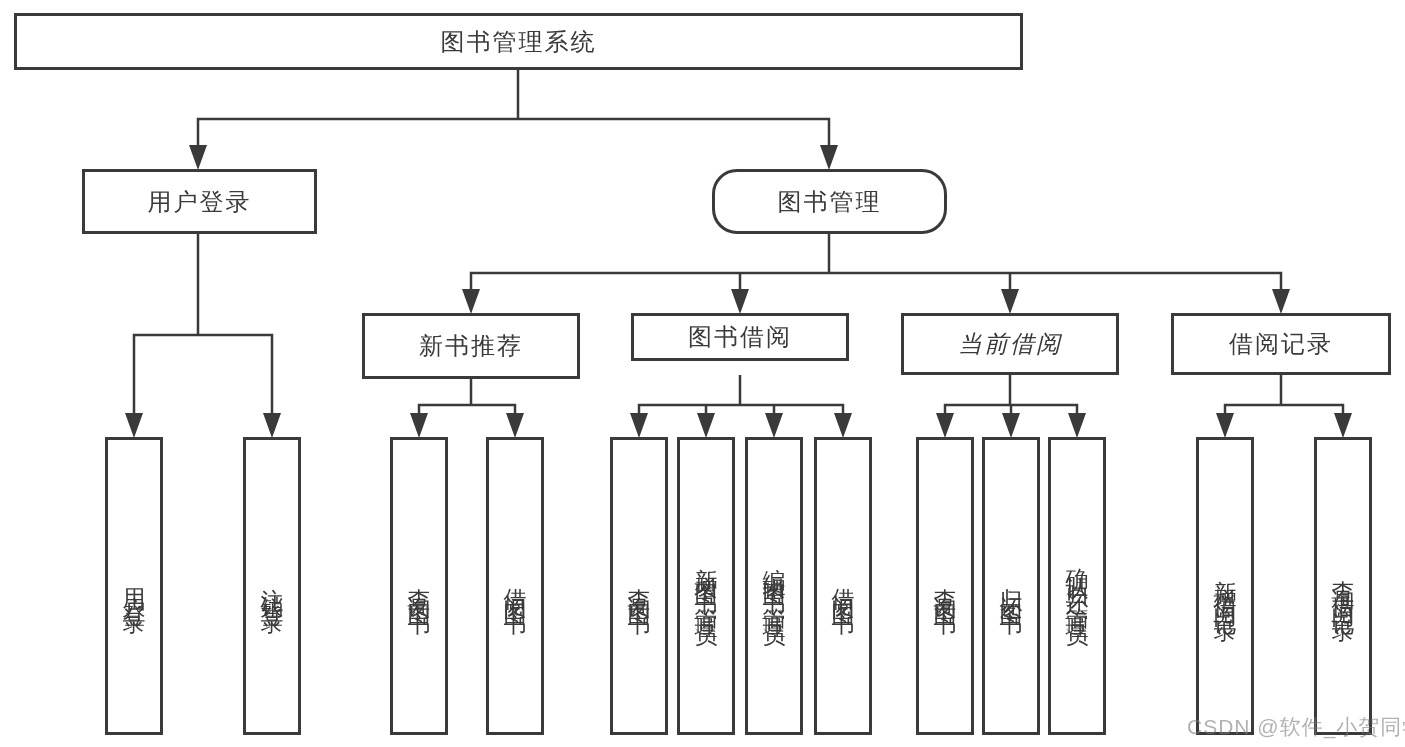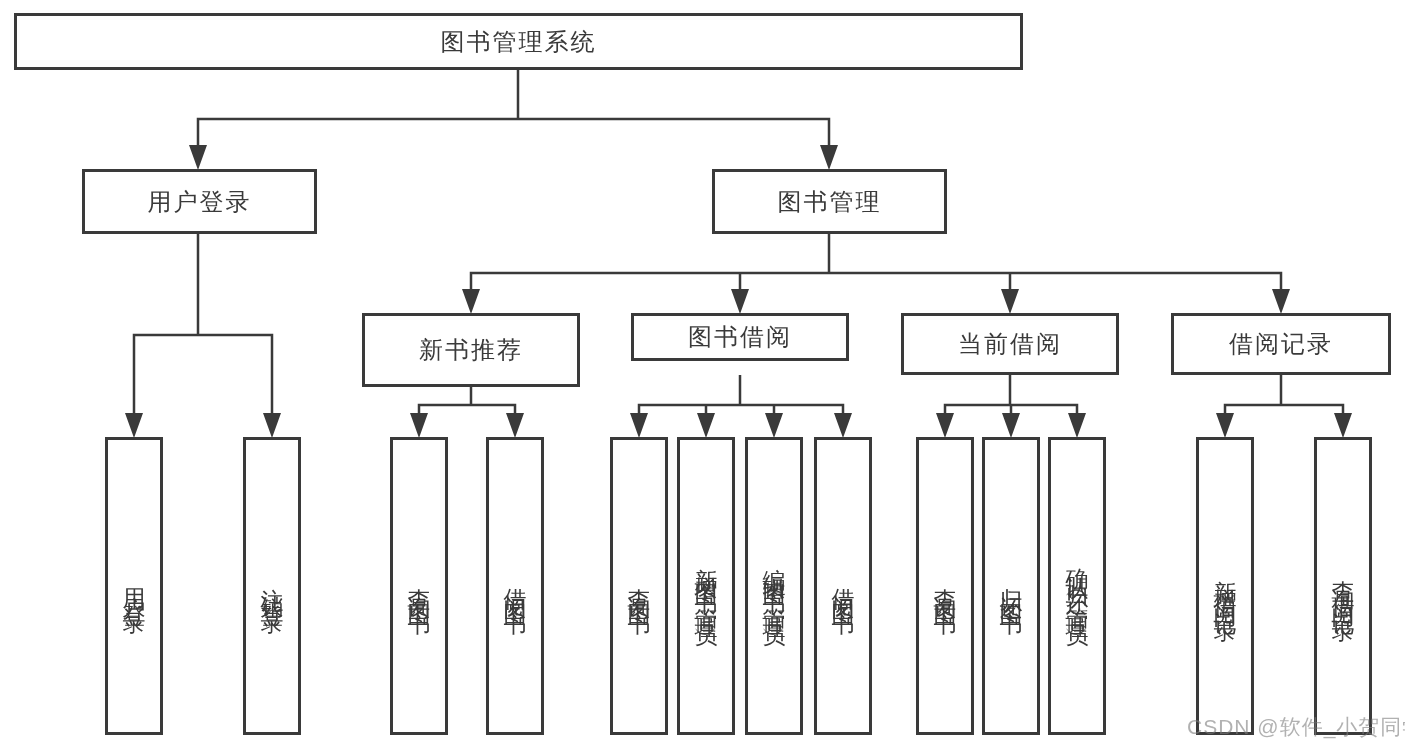--- a/index.html
+++ b/index.html
@@ -119,31 +119,31 @@
              M1334 413 H1352 L1343 438 Z" fill="#3a3a3a" stroke="none"></path>
   </svg>
 
   <div class="box" style="left:14px; top:13px; width:1009px; height:57px; border-width:3px;">
     <span class="hlabel">图书管理系统</span>
   </div>
 
   <div class="box" style="left:82px; top:169px; width:235px; height:65px;">
     <span class="hlabel">用户登录</span>
   </div>
-  <div class="box" style="left:712px; top:169px; width:235px; height:65px;">
+  <div class="box" style="left:712px; top:169px; width:235px; height:65px;border-radius:25px;">
     <span class="hlabel">图书管理</span>
   </div>
 
-  <div class="box" style="left:362px; top:313px; width:218px; height:74px;">
+  <div class="box" style="left:362px; top:313px; width:218px; height:66px;">
     <span class="hlabel">新书推荐</span>
   </div>
   <div class="box" style="left:631px; top:313px; width:218px; height:48px;">
     <span class="hlabel">图书借阅</span>
   </div>
-  <div class="box" style="left:901px; top:313px; width:218px; height:62px;">
+  <div class="box" style="left:901px; top:313px; width:218px; height:62px;font-style:italic;">
     <span class="hlabel">当前借阅</span>
   </div>
   <div class="box" style="left:1171px; top:313px; width:220px; height:62px;">
     <span class="hlabel">借阅记录</span>
   </div>
 
   <div class="box leaf" style="left:105px;">
     <span class="vlabel">用户登录</span>
   </div>
   <div class="box leaf" style="left:243px;">

